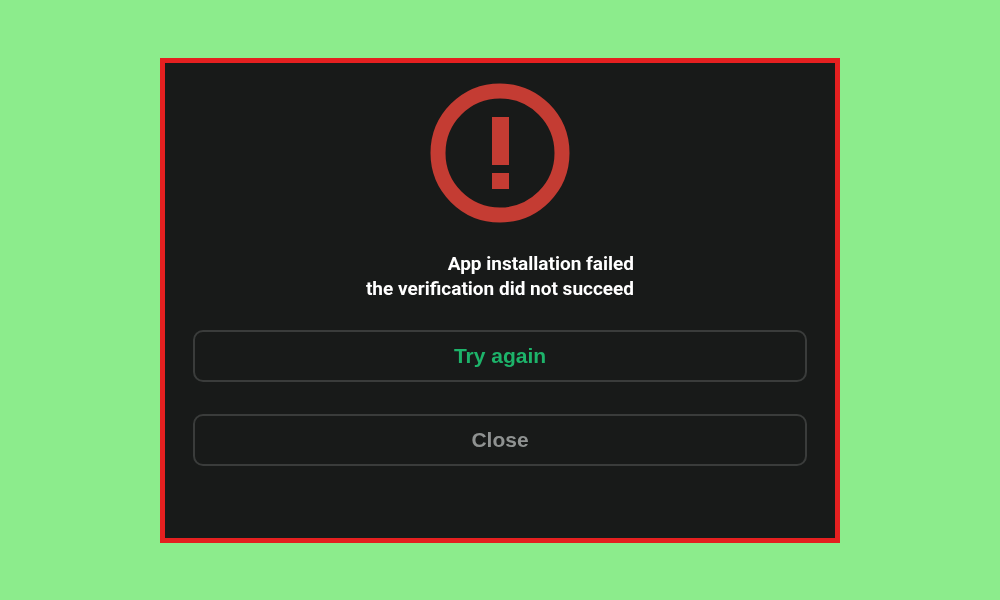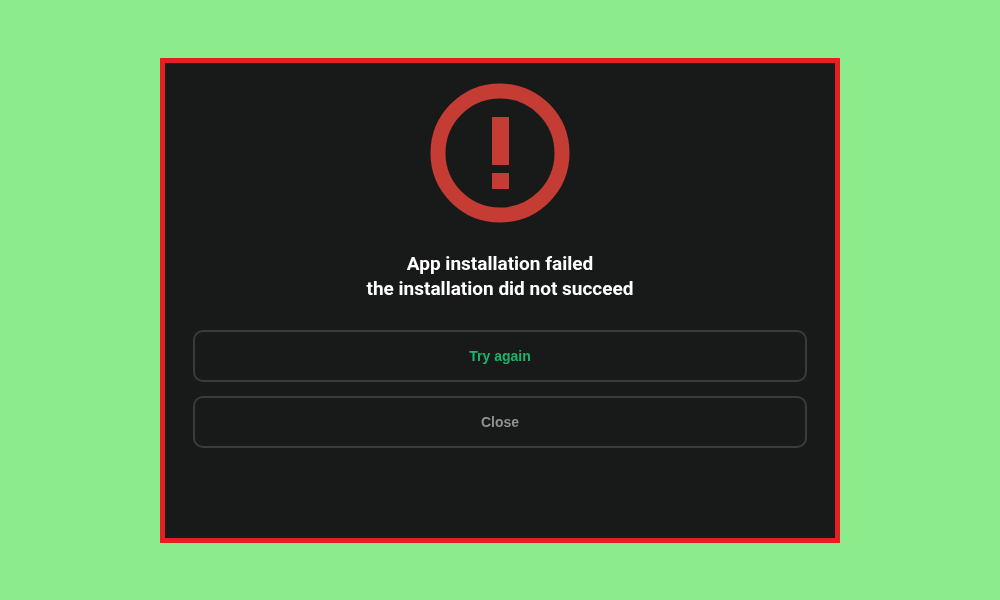--- a/index.html
+++ b/index.html
@@ -24,43 +24,43 @@
       display: flex;
       flex-direction: column;
       align-items: center;
       padding: 12px 28px 26px 28px;
     }
     .icon-wrap {
       margin-top: 0;
       margin-bottom: 20px;
     }
     .error-text {
-      text-align: center;
+      text-align: right;
       color: #fff;
       font-weight: 700;
       font-size: 19px;
       line-height: 1.35;
       margin-bottom: 28px;
     }
     .btn {
       width: 100%;
       height: 52px;
       border-radius: 10px;
       border: 2px solid #3a3c3b;
       background: transparent;
       color: inherit;
-      font-size: 14px;
+      font-size: 21px;
       font-weight: 700;
       cursor: pointer;
       display: flex;
       align-items: center;
       justify-content: center;
     }
     .btn + .btn {
-      margin-top: 14px;
+      margin-top: 32px;
     }
     .btn-primary {
       color: #1db36a;
     }
     .btn-secondary {
       color: #8f9291;
     }
     svg {
       display: block;
     }
@@ -72,19 +72,19 @@
   <div class="icon-wrap">
     <svg width="156" height="156" viewBox="0 0 156 156">
       <circle cx="78" cy="78" r="62" fill="none" stroke="#c43c33" stroke-width="15"></circle>
       <rect x="70" y="42" width="17" height="48" fill="#c43c33"></rect>
       <rect x="70" y="98" width="17" height="16" fill="#c43c33"></rect>
     </svg>
   </div>
 
   <div class="error-text">
     <div>App installation failed</div>
-    <div>the installation did not succeed</div>
+    <div>the verification did not succeed</div>
   </div>
 
   <button class="btn btn-primary">Try again</button>
 
   <button class="btn btn-secondary">Close</button>
 </div>
 
 </body></html>

